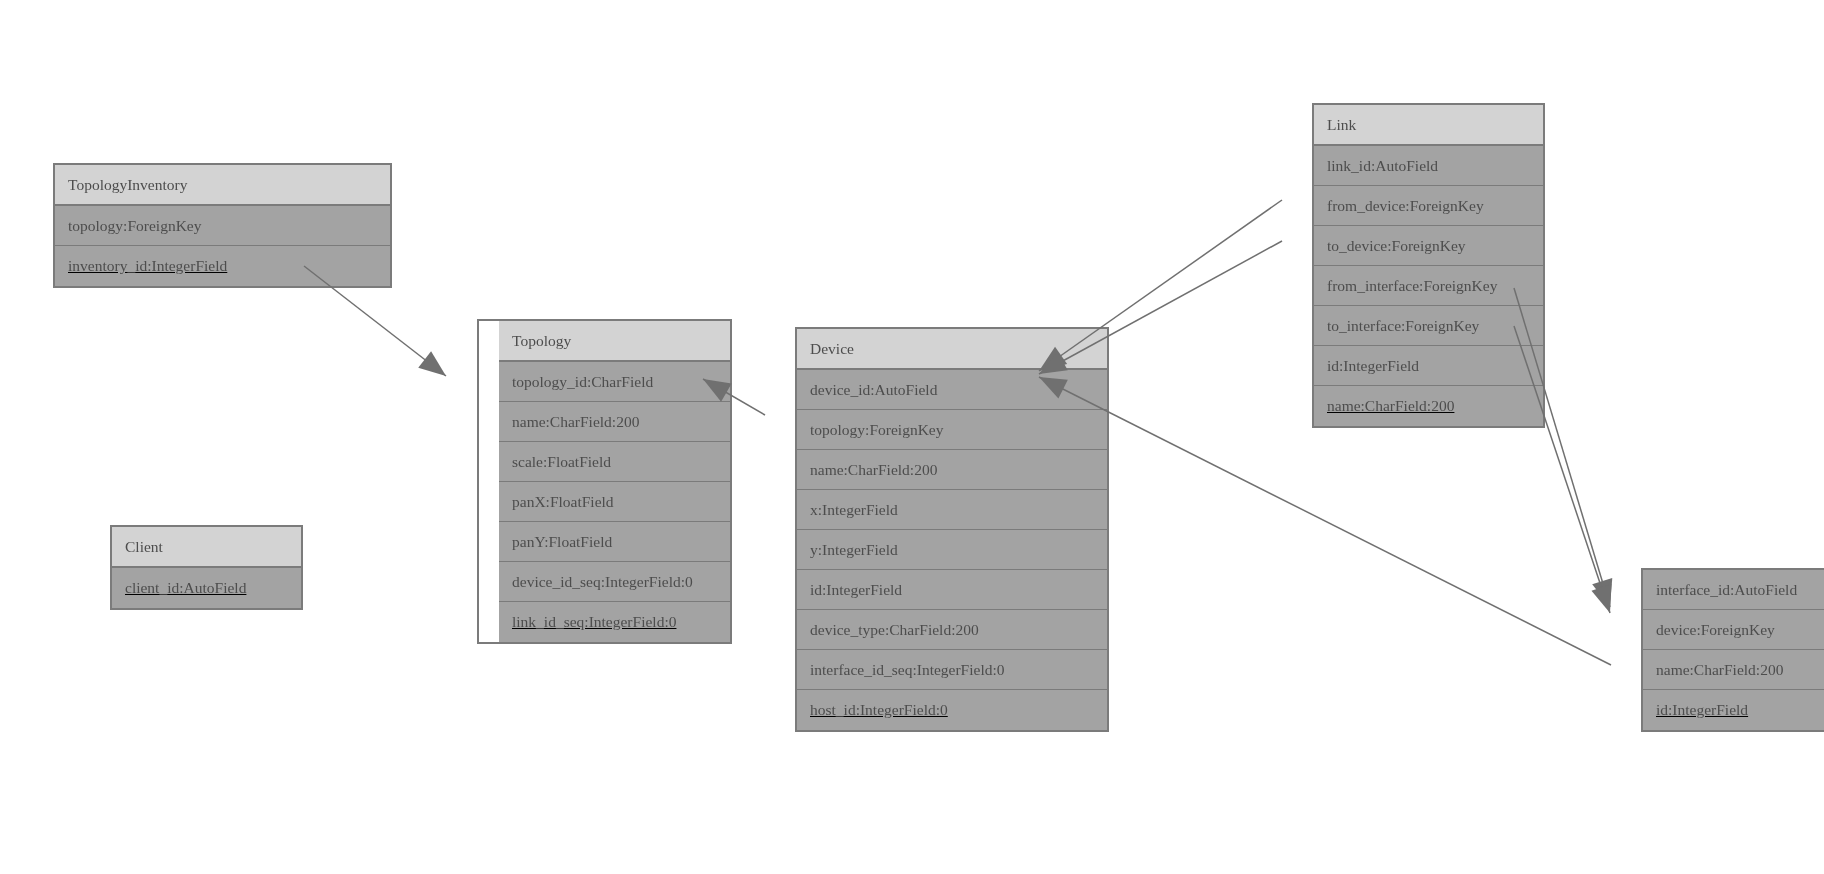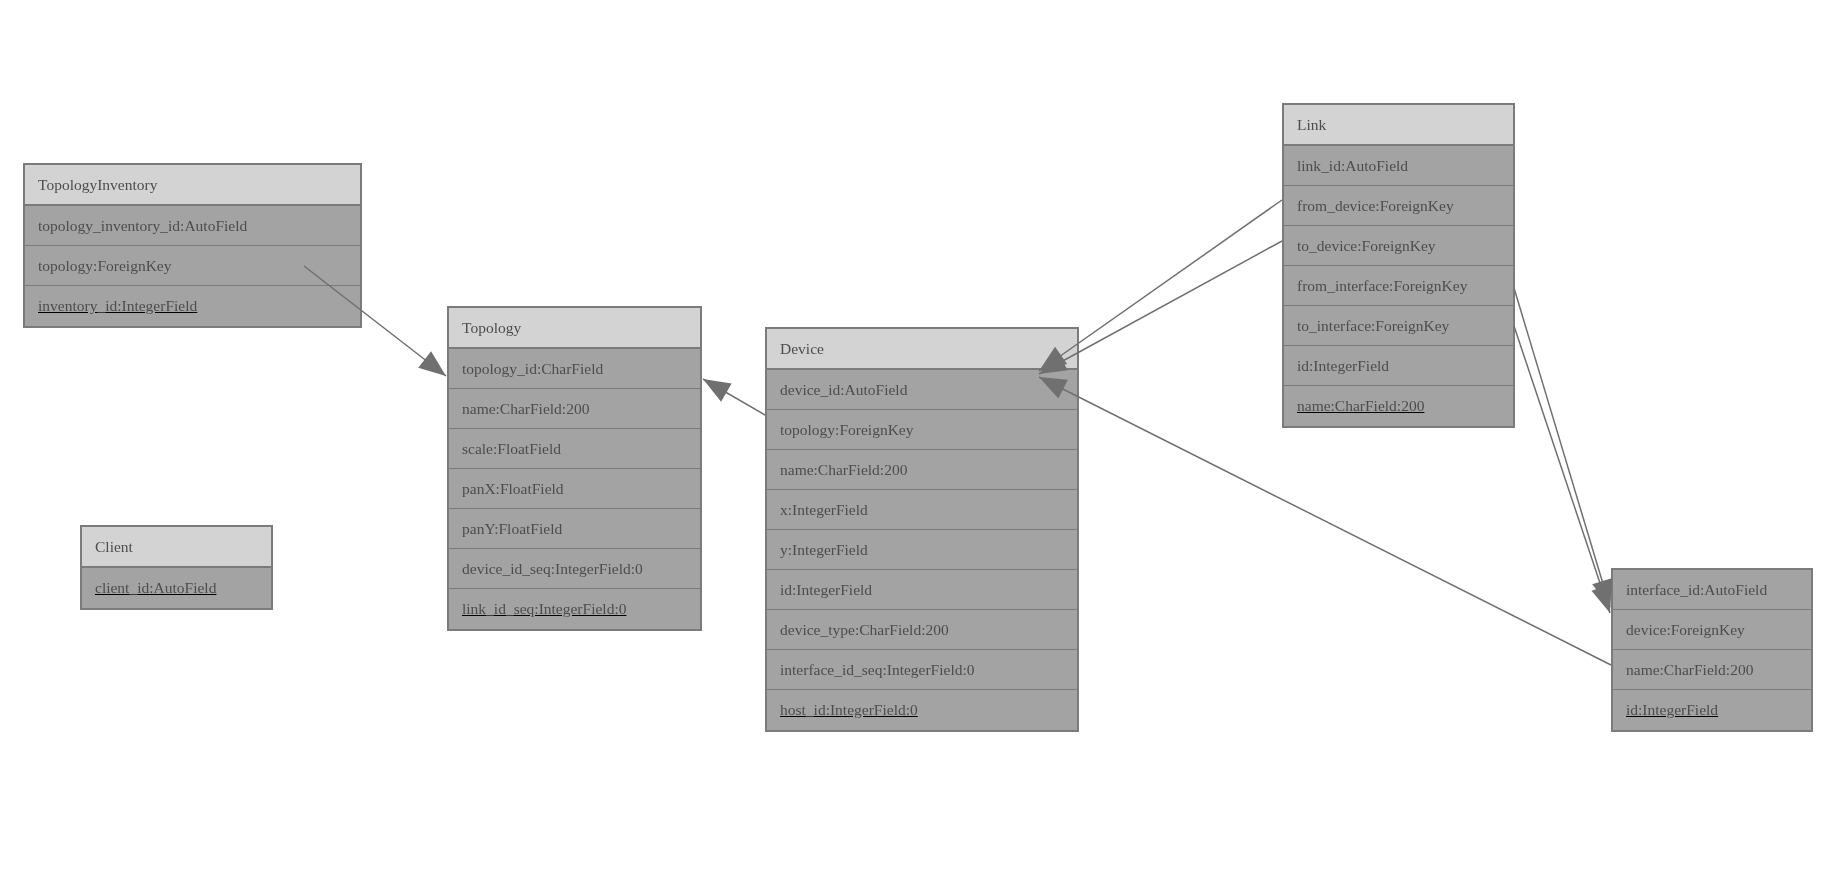--- a/index.html
+++ b/index.html
@@ -21,20 +21,21 @@
     top: 0;
     pointer-events: none;
     z-index: 2;
   }
   .model-table {
     position: absolute;
     box-sizing: border-box;
     border: 2px solid var(--border, #7b7b7b);
     background: #ffffff;
     z-index: 1;
+    margin-left: 30px;
   }
   .model-header {
     box-sizing: border-box;
     height: 41px;
     background: var(--header-bg, #d3d3d3);
     border-bottom: 2px solid var(--border, #7b7b7b);
     display: flex;
     align-items: center;
     padding-left: 13px;
   }
@@ -96,31 +97,28 @@
         <polygon points="1039,377 1067.8376692070412,379.7638441897587 1058.3937541450862,398.52050882669715" fill="#707070"></polygon>
       </g>
     </svg>
   <div id="tables">
       <div class="model-table" style="left: 23px; top: 163px; width: 339px;">
     <div class="model-header">
       <span class="model-title">TopologyInventory</span>
     </div>
     <div class="model-rows">
           <div class="model-row">
-    <span class="field-label">topology_inventory_id:AutoField</span>
-  </div>
-          <div class="model-row">
     <span class="field-label">topology:ForeignKey</span>
   </div>
           <div class="model-row">
     <span class="field-label">inventory_id:IntegerField</span>
   </div>
         </div>
   </div>
-      <div class="model-table" style="left: 447px; top: 306px; width: 255px;">
+      <div class="model-table" style="left: 447px; top: 319px; width: 255px; padding-left: 20px;">
     <div class="model-header">
       <span class="model-title">Topology</span>
     </div>
     <div class="model-rows">
           <div class="model-row">
     <span class="field-label">topology_id:CharField</span>
   </div>
           <div class="model-row">
     <span class="field-label">name:CharField:200</span>
   </div>

